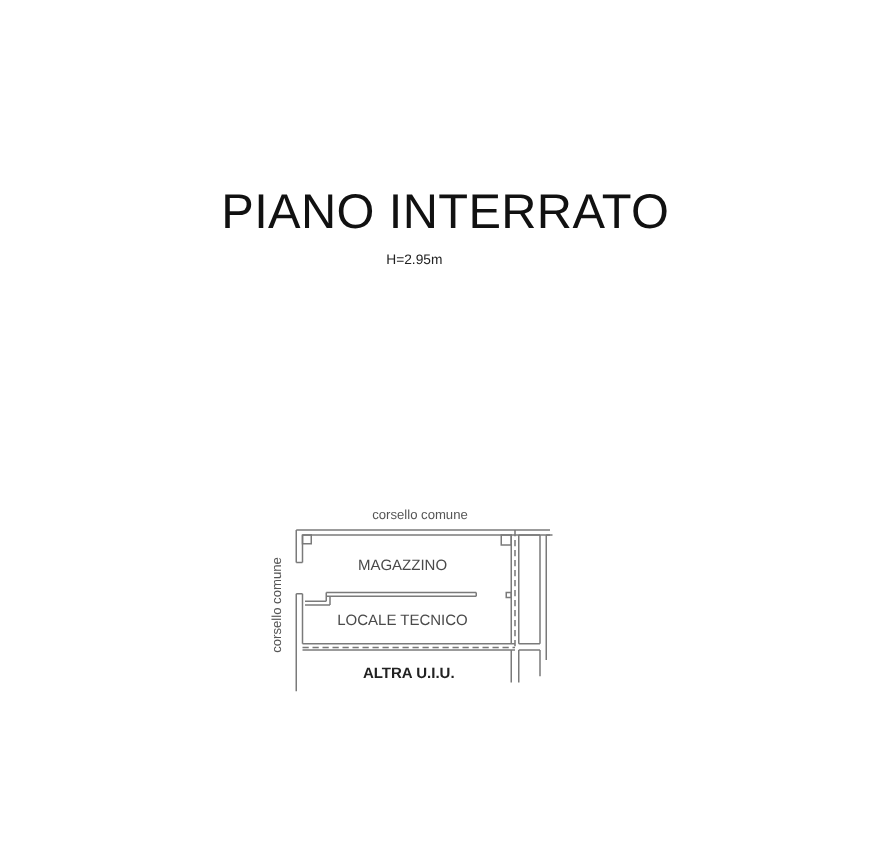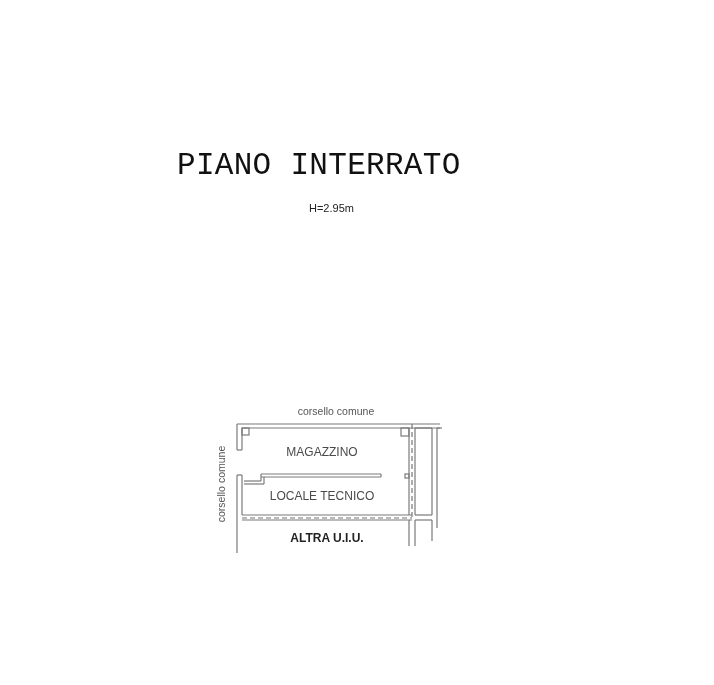--- a/index.html
+++ b/index.html
@@ -12,26 +12,25 @@
       height: 685px;
       position: relative;
       overflow: hidden;
       font-family: "Liberation Sans", sans-serif;
       color: #111111;
     }
     .title {
       position: absolute;
       left: 177px;
       top: 148px;
-      font-size: 31px;
+      font-size: 39px;
       font-weight: normal;
       letter-spacing: 0.3px;
       color: #111111;
       white-space: nowrap;
-      font-family: Liberation Mono, monospace;
     }
     .subtitle {
       position: absolute;
       left: 309px;
       top: 202px;
       font-size: 11px;
       color: #222222;
       white-space: nowrap;
     }
     .plan {

